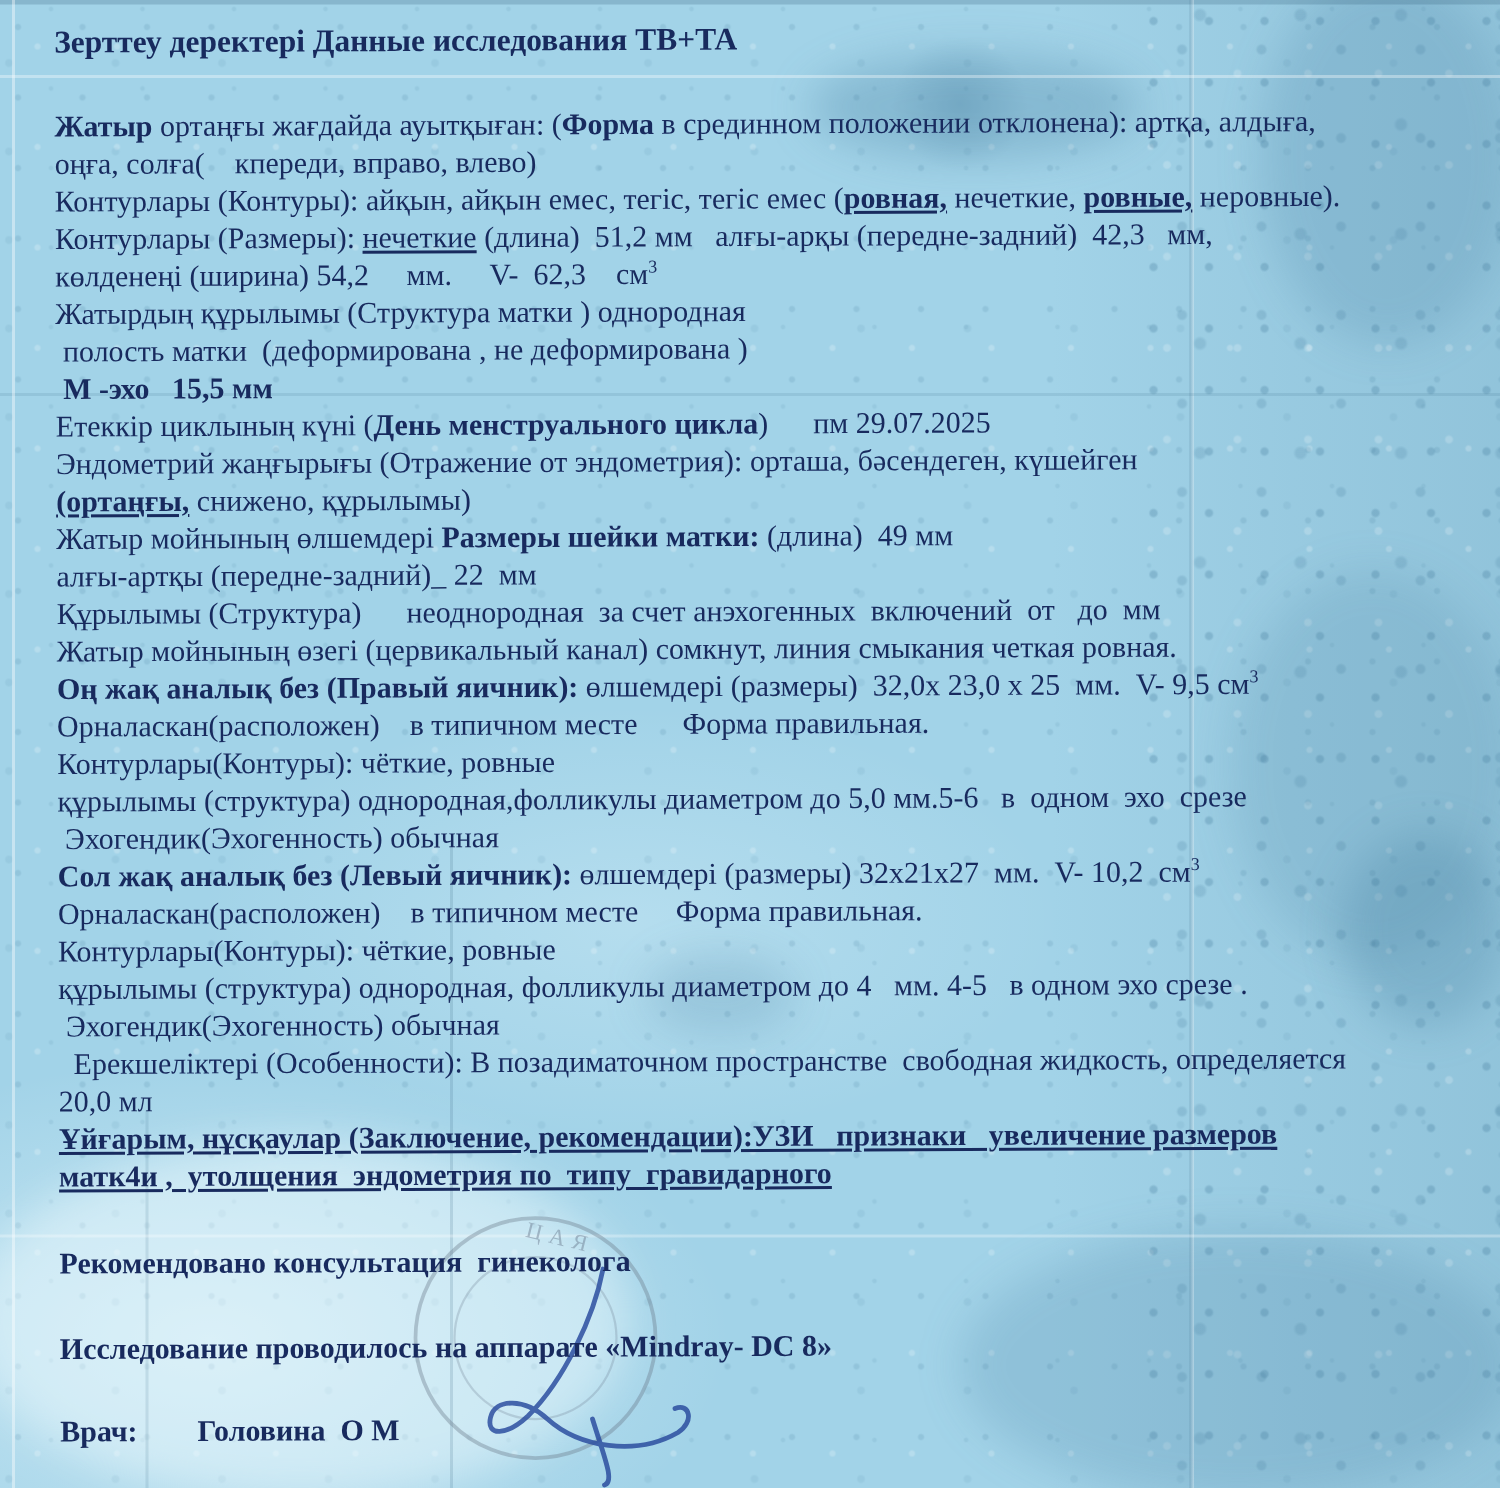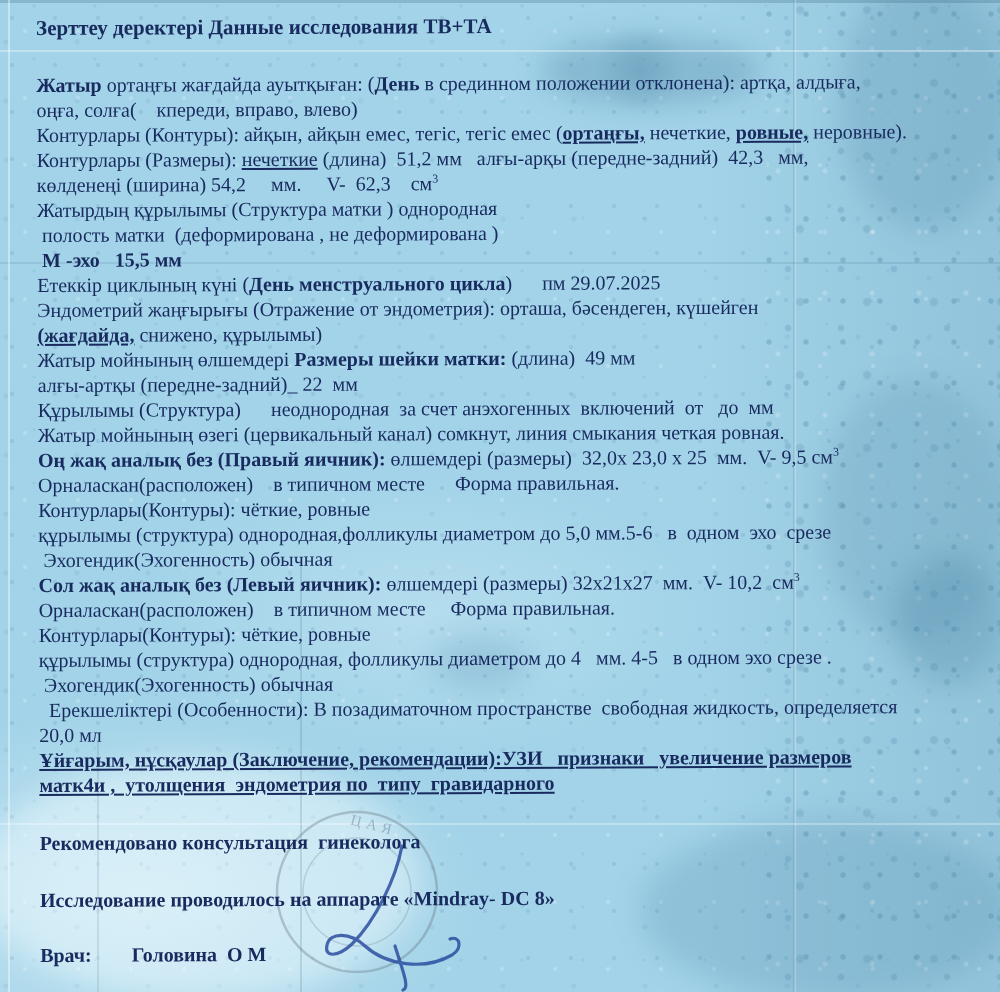--- a/index.html
+++ b/index.html
@@ -80,31 +80,31 @@
 
   <svg class="signature" width="200" height="152" viewBox="0 0 200 152">
     <g fill="none" stroke="#2d4fa0" stroke-width="3.2" stroke-linecap="round" opacity="0.85">
       <path d="M 102,6 C 96,38 76,80 52,104 C 38,117 24,118 27,105 C 30,92 50,92 65,106 C 86,125 124,131 152,115 C 163,108 160,95 150,99"></path>
       <path d="M 95,106 C 103,132 110,148 103,150"></path>
     </g>
   </svg>
 
   <div class="doc">
       <div class="line title"><span class="b">Зерттеу деректері Данные исследования ТВ+ТА</span></div>
-      <div class="line" style="margin-top: 31px;"><span class="b">Жатыр</span><span> ортаңғы жағдайда ауытқыған: (</span><span class="b">День</span><span> в срединном положении отклонена): артқа, алдыға,</span></div>
+      <div class="line" style="margin-top: 31px;"><span class="b">Жатыр</span><span> ортаңғы жағдайда ауытқыған: (</span><span class="b">Форма</span><span> в срединном положении отклонена): артқа, алдыға,</span></div>
       <div class="line"><span>оңға, солға(    кпереди, вправо, влево)</span></div>
-      <div class="line"><span>Контурлары (Контуры): айқын, айқын емес, тегіс, тегіс емес (</span><span class="b u">ортаңғы,</span><span> нечеткие, </span><span class="b u">ровные,</span><span> неровные).</span></div>
+      <div class="line"><span>Контурлары (Контуры): айқын, айқын емес, тегіс, тегіс емес (</span><span class="b u">ровная,</span><span> нечеткие, </span><span class="b u">ровные,</span><span> неровные).</span></div>
       <div class="line"><span>Контурлары (Размеры): </span><span class="u">нечеткие</span><span> (длина)  51,2 мм   алғы-арқы (передне-задний)  42,3   мм,</span></div>
       <div class="line"><span>көлденеңі (ширина) 54,2     мм.     V-  62,3    см</span><sup>3</sup></div>
       <div class="line"><span>Жатырдың құрылымы (Структура матки ) однородная</span></div>
       <div class="line"><span> полость матки  (деформирована , не деформирована )</span></div>
       <div class="line"><span class="b"> М -эхо   15,5 мм</span></div>
       <div class="line"><span>Етеккір циклының күні (</span><span class="b">День менструального цикла</span><span>)      пм 29.07.2025</span></div>
       <div class="line"><span>Эндометрий жаңғырығы (Отражение от эндометрия): орташа, бәсендеген, күшейген</span></div>
-      <div class="line"><span class="b u">(жағдайда,</span><span> снижено, құрылымы)</span></div>
+      <div class="line"><span class="b u">(ортаңғы,</span><span> снижено, құрылымы)</span></div>
       <div class="line"><span>Жатыр мойнының өлшемдері </span><span class="b">Размеры шейки матки:</span><span> (длина)  49 мм</span></div>
       <div class="line"><span>алғы-артқы (передне-задний)_ 22  мм</span></div>
       <div class="line"><span>Құрылымы (Структура)      неоднородная  за счет анэхогенных  включений  от   до  мм</span></div>
       <div class="line"><span>Жатыр мойнының өзегі (цервикальный канал) сомкнут, линия смыкания четкая ровная.</span></div>
       <div class="line"><span class="b">Оң жақ аналық без (Правый яичник):</span><span> өлшемдері (размеры)  32,0х 23,0 х 25  мм.  V- 9,5 см</span><sup>3</sup></div>
       <div class="line"><span>Орналаскан(расположен)    в типичном месте      Форма правильная.</span></div>
       <div class="line"><span>Контурлары(Контуры): чёткие, ровные</span></div>
       <div class="line"><span>құрылымы (структура) однородная,фолликулы диаметром до 5,0 мм.5-6   в  одном  эхо  срезе</span></div>
       <div class="line"><span> Эхогендик(Эхогенность) обычная</span></div>
       <div class="line"><span class="b">Сол жақ аналық без (Левый яичник):</span><span> өлшемдері (размеры) 32х21х27  мм.  V- 10,2  см</span><sup>3</sup></div>

